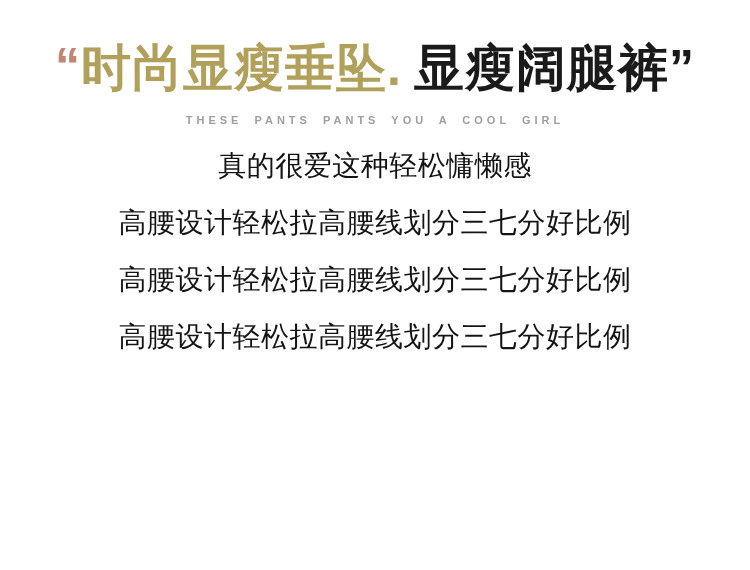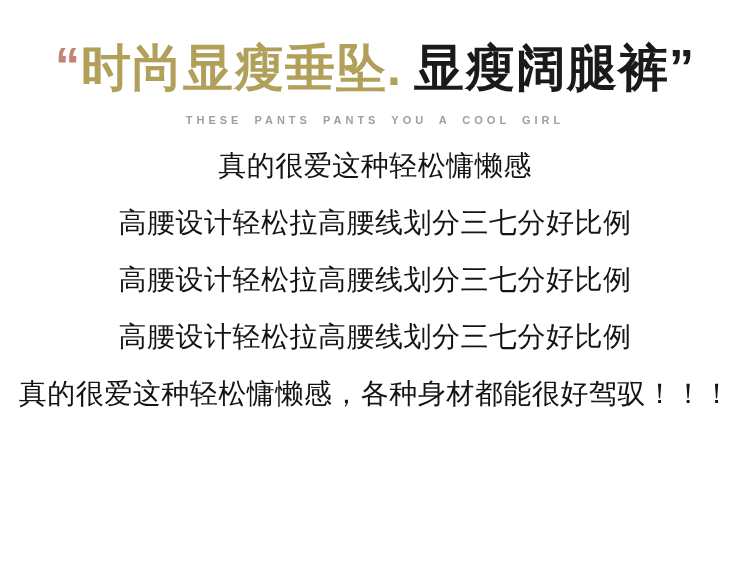--- a/index.html
+++ b/index.html
@@ -70,16 +70,15 @@
     <span class="title-open-quote">“</span><span class="title-gold">时尚显瘦垂坠.</span><span class="title-black">显瘦阔腿裤</span><span class="title-close-quote">”</span>
   </div>
 
   <div class="subtitle">THESE PANTS PANTS YOU A COOL GIRL</div>
 
   <div class="body-lines">
       <div class="body-line">真的很爱这种轻松慵懒感</div>
       <div class="body-line">高腰设计轻松拉高腰线划分三七分好比例</div>
       <div class="body-line">高腰设计轻松拉高腰线划分三七分好比例</div>
       <div class="body-line">高腰设计轻松拉高腰线划分三七分好比例</div>
-      <div class="body-line">真的很爱这种轻松慵懒感，各种身材都能很好驾驭！！！</div>
     </div>
 
 </div>
 
 </body></html>

